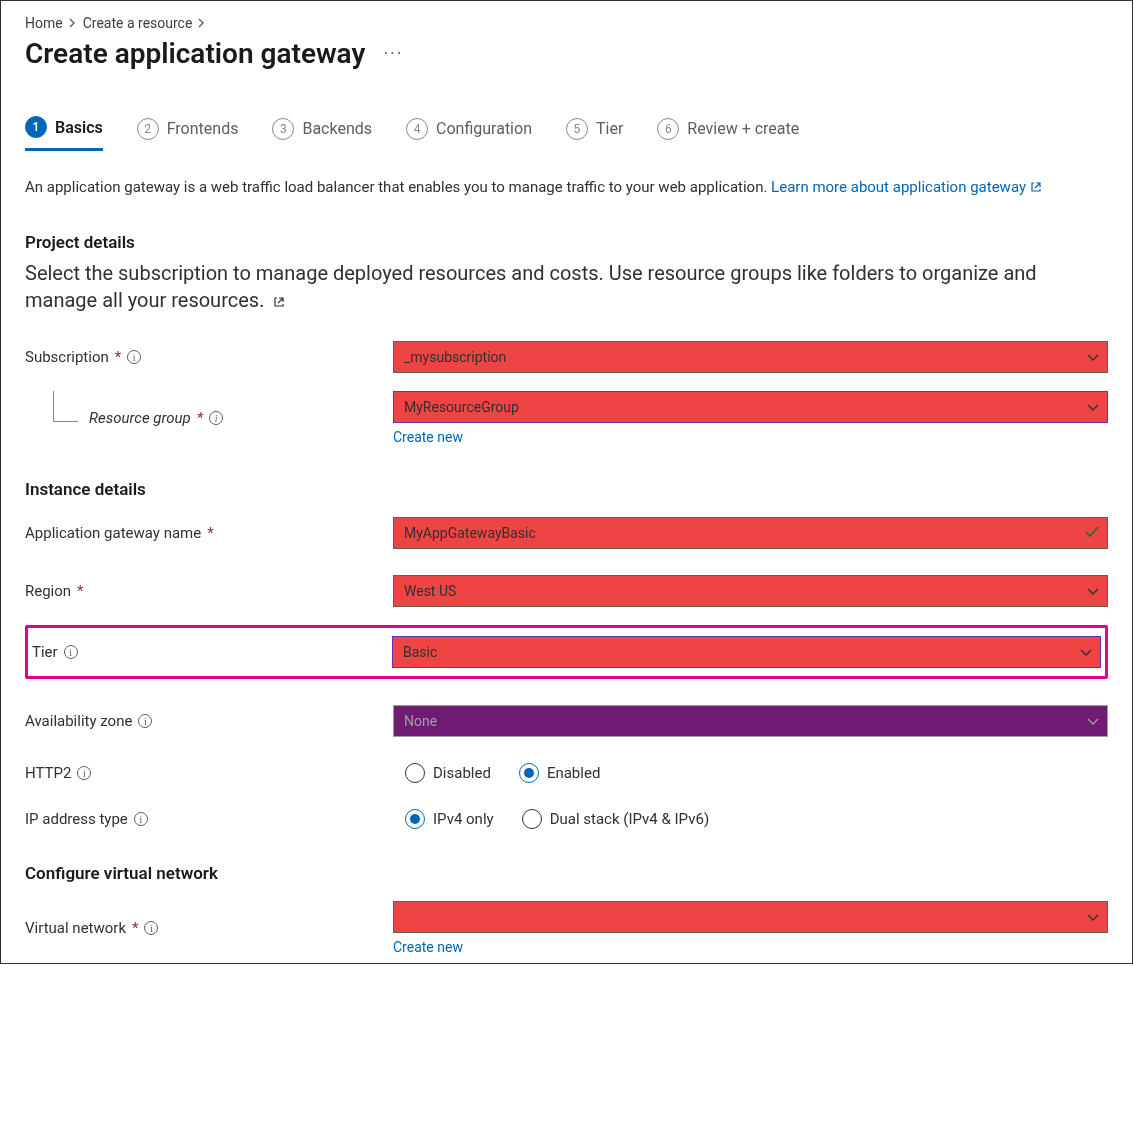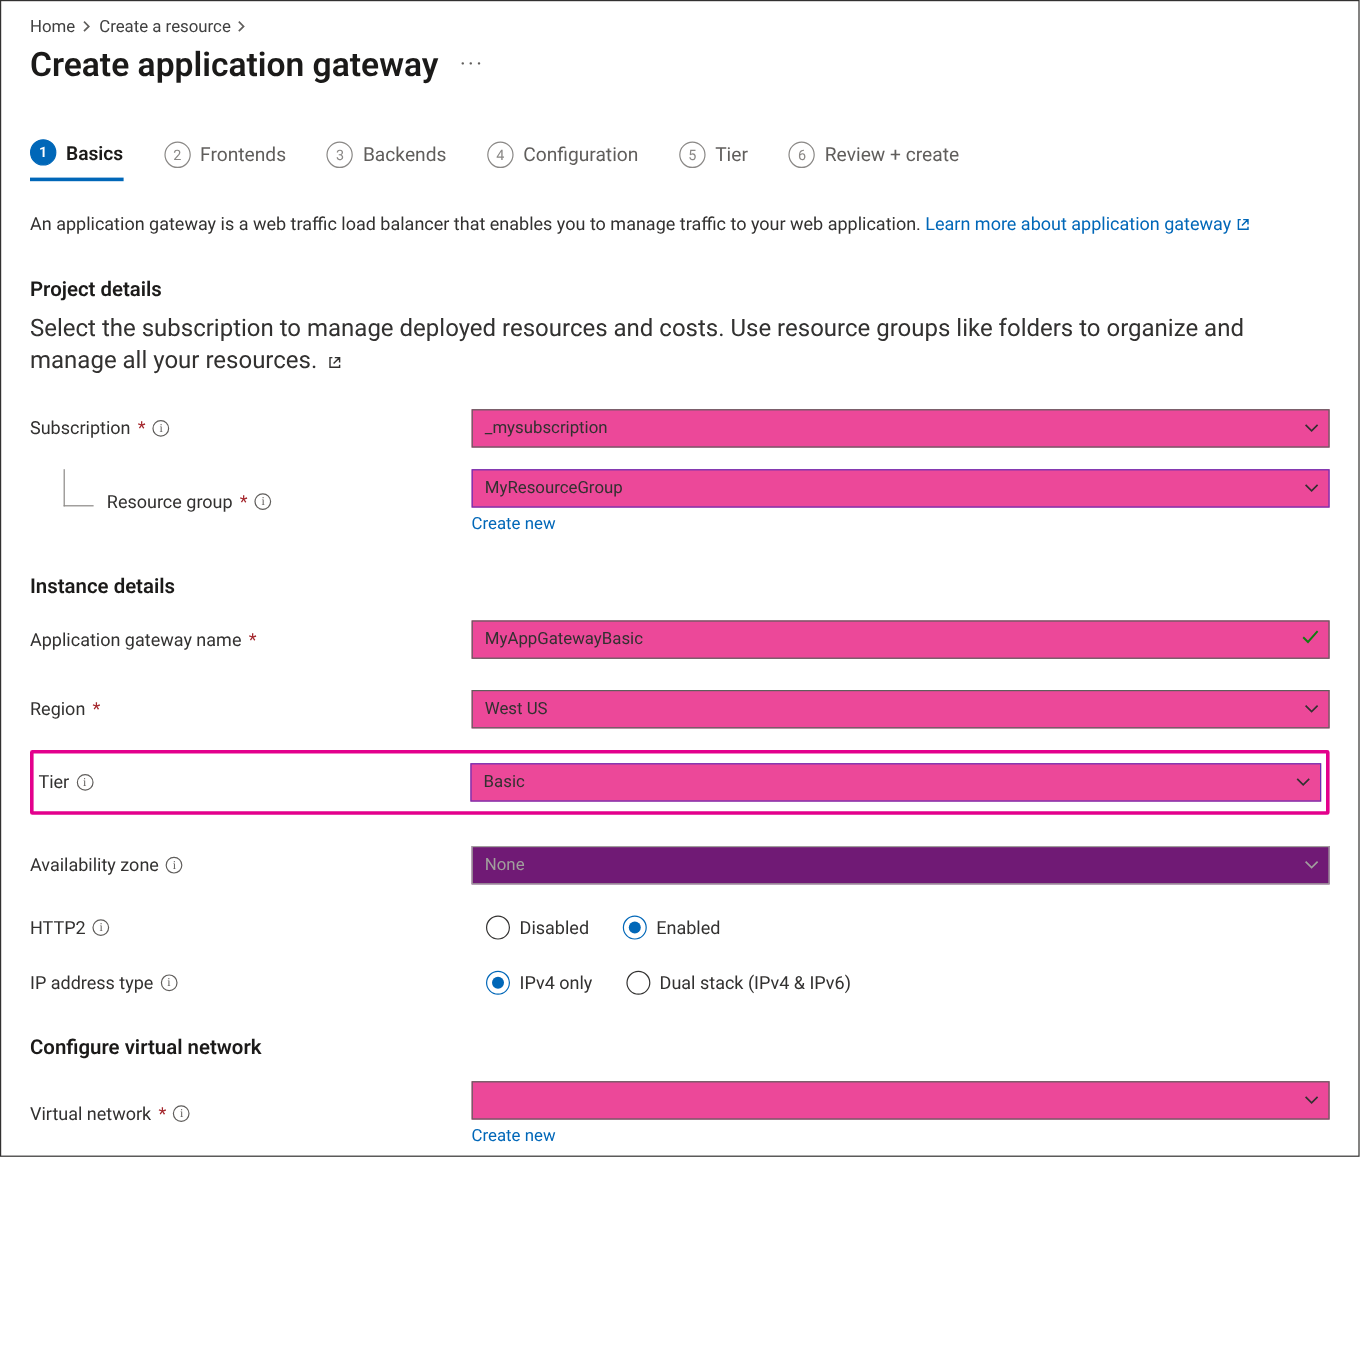--- a/index.html
+++ b/index.html
@@ -42,35 +42,35 @@
     .ext-icon { display:inline-block; vertical-align:-1px; margin-left:4px; }
 
     
     h2.section { font-size:17px; font-weight:600; margin-top:34px; color:#1b1a19; }
     .section-desc { font-size:20px; margin-top:8px; line-height:1.35; }
 
     
     .form-row { display:flex; align-items:center; margin-top:26px; }
     .form-row.tight { margin-top:18px; }
     .label-col { width:368px; font-size:15px; display:flex; align-items:center; gap:6px; }
-    .label-col.indent { padding-left:64px; position:relative; }
+    .label-col.indent { padding-left:64px; position:relative;font-style:italic; }
     .label-col.indent::before {
       content:""; position:absolute; left:28px; top:-18px; width:24px; height:30px;
       border-left:1px solid #8a8886; border-bottom:1px solid #8a8886;
     }
     .req { color:#a4262c; }
     .info-icon {
       width:14px; height:14px; border:1px solid #605e5c; border-radius:50%;
       display:inline-flex; align-items:center; justify-content:center;
       font-size:10px; color:#605e5c; cursor:pointer; font-family: Georgia, serif;
     }
     .field-col { flex:1; position:relative; }
 
     .select-box, .input-box {
-      width:100%; height:32px; border:1px solid #605e5c; background:#ec4899;
+      width:100%; height:32px; border:1px solid #605e5c; background:#ef4444;
       padding:0 28px 0 10px; font-size:14px; display:flex; align-items:center; cursor:pointer;
       position:relative;
     }
     .select-box.purple { border-color:#6b2fb3; }
     .select-box.disabled { background:#701a75; color:#a19f9d; border-color:#a19f9d; cursor:default; }
     .input-box { cursor:text; }
     .chevron-down {
       position:absolute; right:8px; top:50%; transform:translateY(-50%);
     }
     .check-mark { position:absolute; right:8px; top:50%; transform:translateY(-50%); color:#107c10; }

